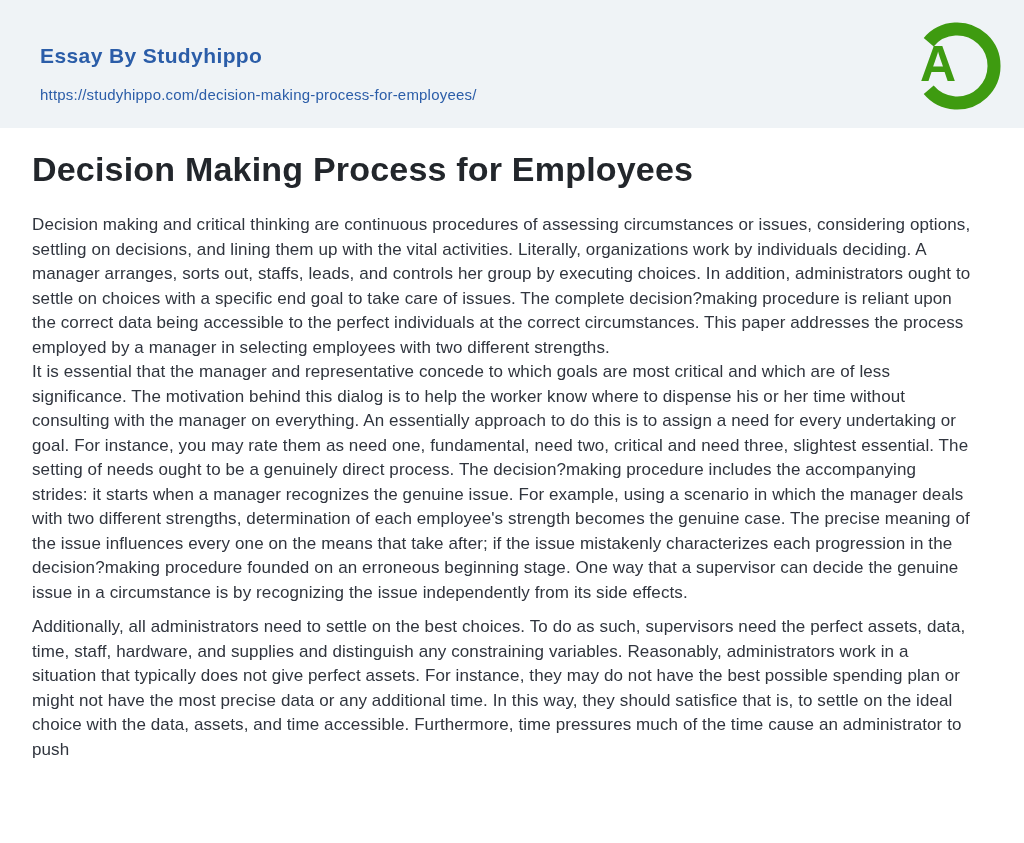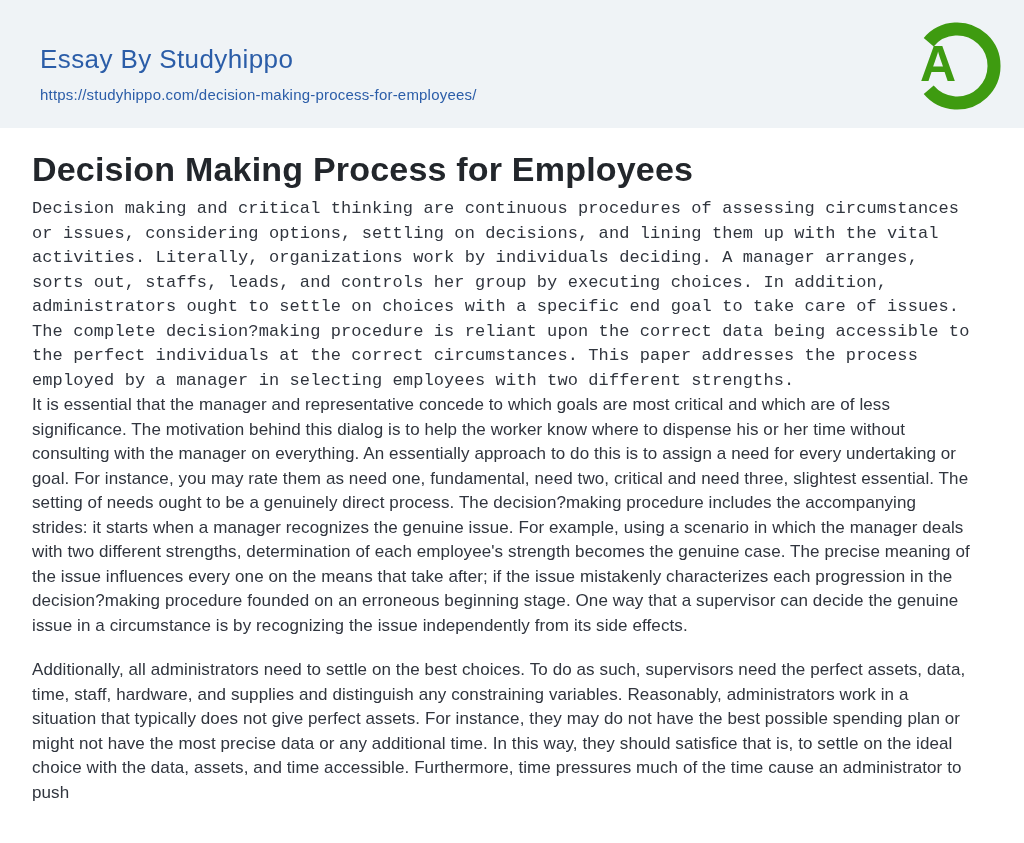--- a/index.html
+++ b/index.html
@@ -18,22 +18,22 @@
     overflow:hidden;
   }
   .page-header{
     position:relative;
     width:1024px;height:128px;
     background:var(--header-bg);
   }
   .site-title{
     position:absolute;
     left:40px;top:44px;
-    font-size:26px;
-    font-weight:400;
+    font-size:21px;
+    font-weight:700;
     letter-spacing:0.4px;
     color:var(--brand-blue);
   }
   .site-url{
     position:absolute;
     left:40px;top:86px;
     font-size:15px;
     font-weight:400;
     letter-spacing:0.2px;
     color:var(--brand-blue);
@@ -70,22 +70,22 @@
     color:var(--title-color);
   }
   .para{
     margin:0;
     max-width:944px;
     font-size:17px;
     line-height:24.5px;
     letter-spacing:0.1px;
     color:var(--body-color);
   }
-  .para-first{margin-top:9px;font-family:Liberation Mono, monospace;}
-  .para-gap{margin-top:20px;}
+  .para-first{margin-top:25px;}
+  .para-gap{margin-top:10px;}
 </style>
 </head>
 <body>
 
 <header class="page-header">
   <div class="site-title">Essay By Studyhippo</div>
   <a class="site-url">https://studyhippo.com/decision-making-process-for-employees/</a>
   <div class="logo">
     <svg viewBox="0 0 90 90">
       <path class="arc" d="M 16.7 21.2 A 37 37 0 1 1 16.7 68.8"></path>

